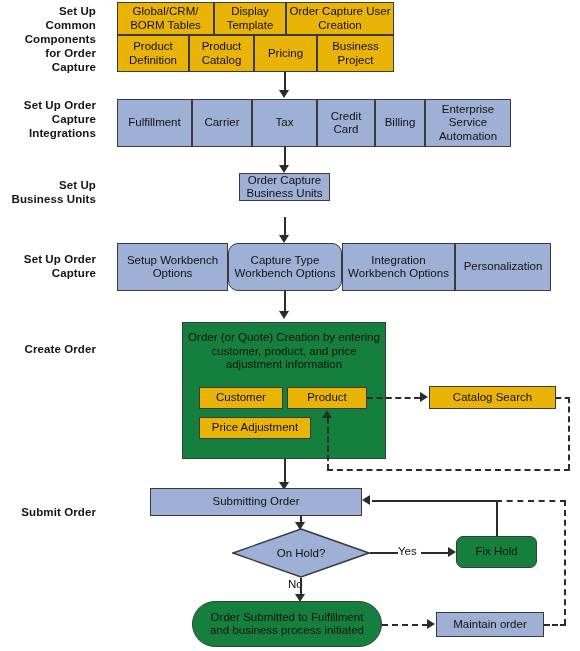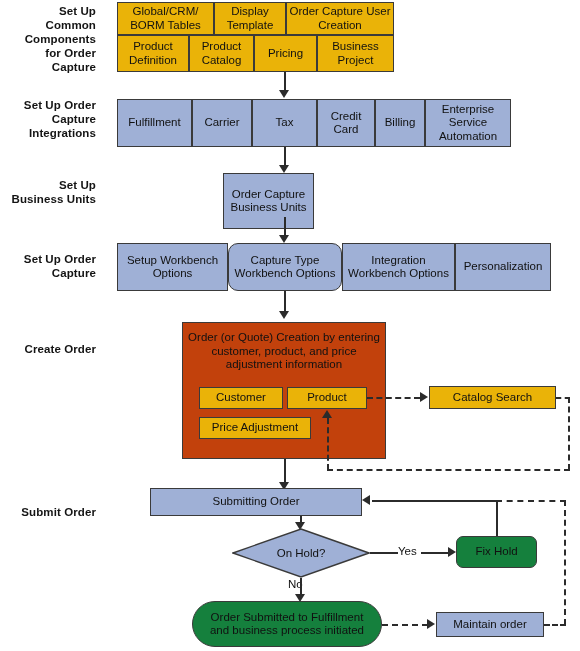--- a/index.html
+++ b/index.html
@@ -37,21 +37,21 @@
     line-height:13.5px;
     padding:1px 2px;
   }
   .lt{ background:#eab308; }        
   .md{ background:#9fb0d6; }        
   .org{ background:#15803d; }       
   .group{
     position:absolute;
     box-sizing:border-box;
     border:1.3px solid #3a3a3a;
-    background:#c2410c;
+    background:#15803d;
   }
   .grouptext{
     position:absolute;
     left:0;right:0;
     text-align:center;
     font-size:11.5px;
     line-height:13.5px;
     color:#111111;
   }
   .round{ border-radius:7px; }
@@ -145,21 +145,21 @@
   <div class="box md" style="left:117px; top:99px; width:75px; height:48px;">Fulfillment</div>
   <div class="box md" style="left:192px; top:99px; width:60px; height:48px;">Carrier</div>
   <div class="box md" style="left:252px; top:99px; width:65px; height:48px;">Tax</div>
   <div class="box md" style="left:317px; top:99px; width:58px; height:48px;">Credit Card</div>
   <div class="box md" style="left:375px; top:99px; width:50px; height:48px;">Billing</div>
   <div class="box md" style="left:425px; top:99px; width:86px; height:48px;">Enterprise Service Automation</div>
 
   <div class="line vline" style="left:284px; top:147px; height:22px;"></div>
   <div class="arrow ar-down" style="left:279px; top:165px;"></div>
 
-  <div class="box md" style="left:223px; top:173px; width:91px; height:56px;">Order Capture Business Units</div>
+  <div class="box md" style="left:239px; top:173px; width:91px; height:28px;">Order Capture Business Units</div>
 
   <div class="line vline" style="left:284px; top:217px; height:22px;"></div>
   <div class="arrow ar-down" style="left:279px; top:235px;"></div>
 
   <div class="box md" style="left:117px; top:243px; width:111px; height:48px;">Setup Workbench Options</div>
   <div class="box md" style="left:228px; top:243px; width:114px; height:48px;border-radius:10px;">Capture Type Workbench Options</div>
   <div class="box md" style="left:342px; top:243px; width:113px; height:48px;">Integration Workbench Options</div>
   <div class="box md" style="left:455px; top:243px; width:96px; height:48px;">Personalization</div>
 
   <div class="line vline" style="left:284px; top:291px; height:23px;"></div>

